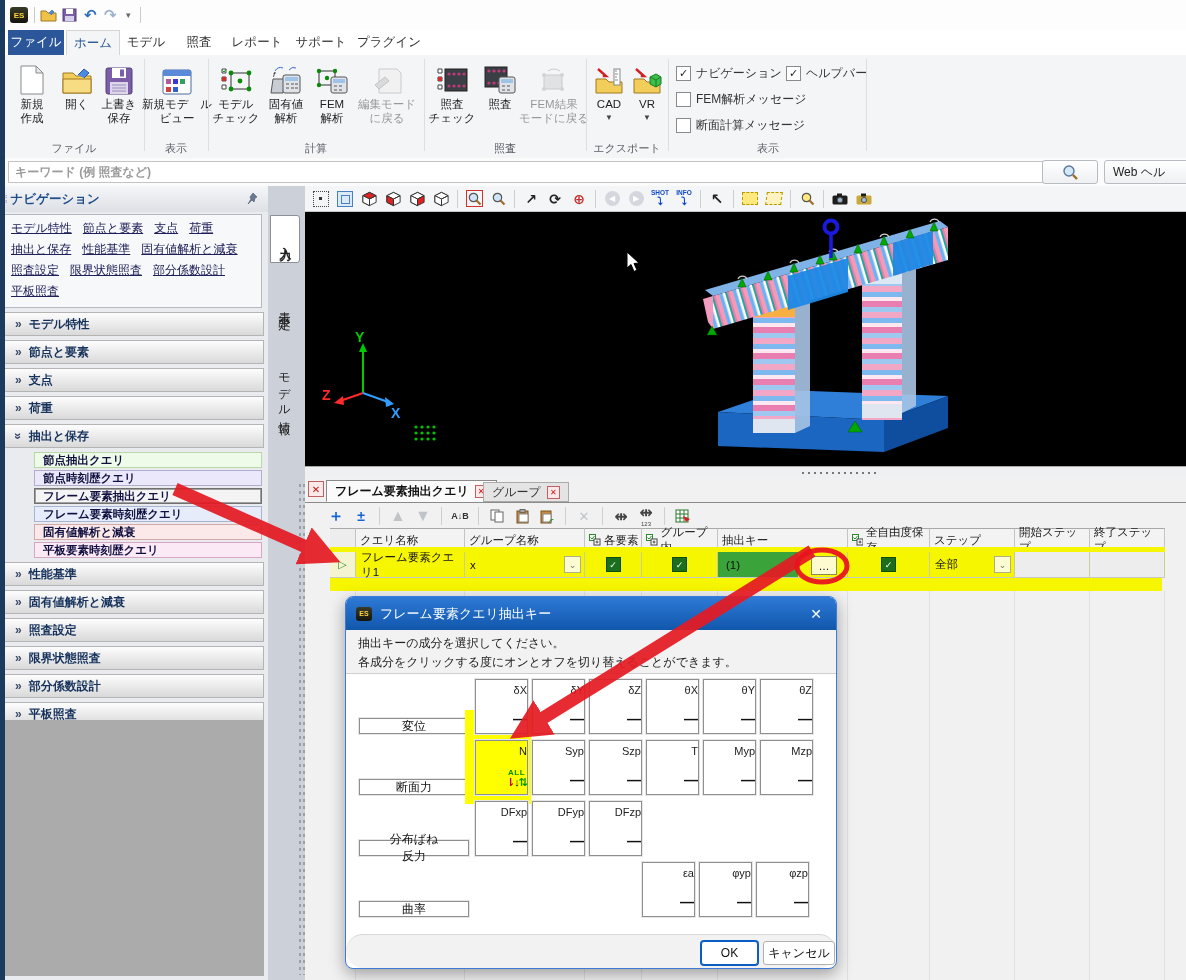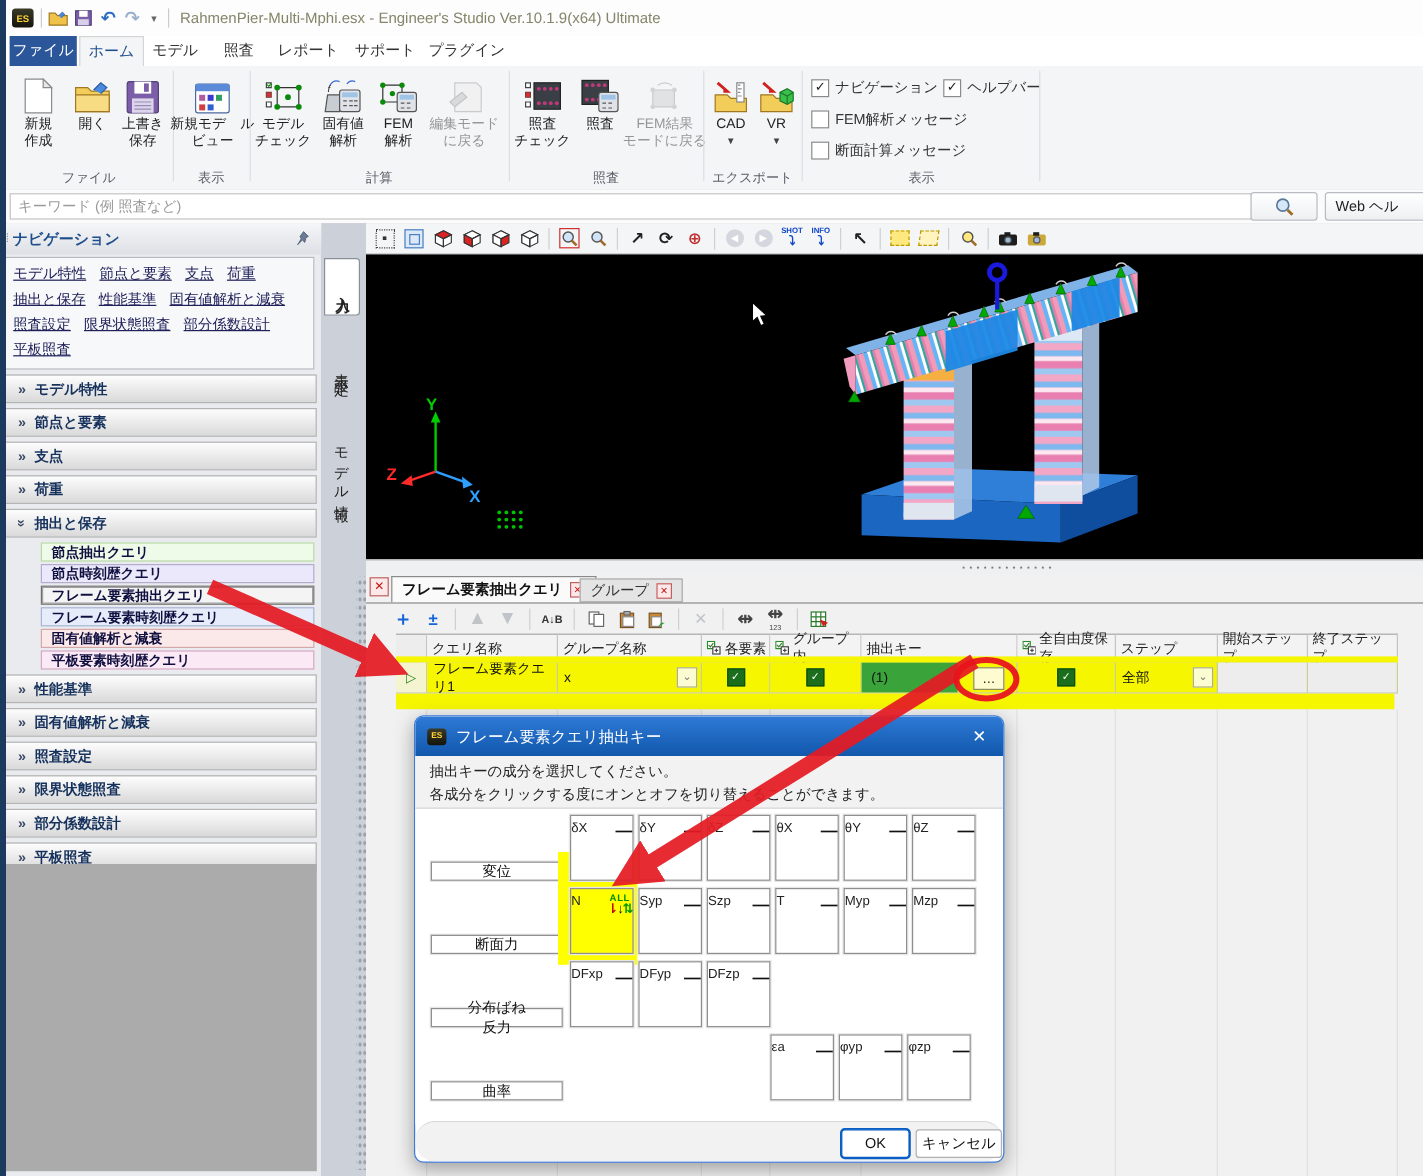--- a/index.html
+++ b/index.html
@@ -23,21 +23,21 @@
   .rgl{position:absolute;bottom:2px;font-size:11px;color:#5a5f66;text-align:center;}
   .rbtn{position:absolute;top:4px;display:flex;flex-direction:column;align-items:center;cursor:default;}
   .rbtn .ric{height:36px;display:flex;align-items:flex-end;justify-content:center;}
   .rbtn .rlb{font-size:11.5px;line-height:1.2;color:#222;text-align:center;margin-top:3px;white-space:nowrap;}
   .rbtn.dis{opacity:.45;filter:grayscale(1);justify-content:space-between;}
   .ddv{font-size:8px;color:#444;margin-top:1px;}
   .rchk{position:absolute;display:flex;align-items:center;gap:5px;font-size:12px;color:#333;white-space:nowrap;}
   .cbx{width:13px;height:13px;background:#fff;border:1px solid #8a8a8a;display:flex;align-items:center;justify-content:center;font-size:11px;color:#222;font-weight:bold;line-height:1;}
   
   #searchbar{position:absolute;left:0;top:158px;width:1186px;height:28px;background:#fbfbfb;border-bottom:1px solid #d0d0d0;}
-  #kwinput{position:absolute;left:8px;top:3px;width:1022px;height:18px;border:1px solid #c4c4c4;font-size:12px;padding:1px 6px;color:#444;background:#fff;outline:none;}
+  #kwinput{position:absolute;left:8px;top:3px;width:1022px;height:18px;border:1px solid #c4c4c4;font-size:12px;padding:1px 6px;color:#444;background:#fff;outline:none;font-weight:bold;}
   #kwinput::placeholder{color:#9a9a9a;}
   .sbtn{position:absolute;top:2px;height:22px;border:1px solid #b8bcc2;border-radius:3px;background:linear-gradient(#ffffff,#eef0f2);display:flex;align-items:center;justify-content:center;font-size:12px;color:#222;}
   
   #navpanel{position:absolute;left:0;top:186px;width:268px;height:794px;background:#e9ebee;border-right:1px solid #9aa0a8;}
   #navhdr{position:absolute;left:0;top:0;width:268px;height:26px;background:linear-gradient(#f5f6f8,#dde0e5);display:flex;align-items:center;}
   #navhdr .grip{color:#8b93a2;font-size:10px;letter-spacing:-1px;margin:0 4px 0 3px;}
   #navhdr .ttl{font-size:12.5px;font-weight:bold;color:#1f4e8c;flex:1;}
   #navlinks{position:absolute;left:4px;top:28px;width:258px;height:94px;background:#f7f8f9;border:1px solid #b6bac0;padding:5px 6px;box-sizing:border-box;display:flex;flex-wrap:wrap;column-gap:11px;row-gap:4px;align-content:flex-start;}
   .nlink{font-size:12px;color:#20205a;text-decoration:underline;white-space:nowrap;cursor:pointer;}
   #navsecs{position:absolute;left:4px;top:126px;width:260px;}
@@ -96,21 +96,21 @@
   .colline{position:absolute;width:1px;background:#e0e0e0;top:113px;height:389px;}
   
   #dialog{position:absolute;left:345px;top:596px;width:492px;height:373px;background:#fff;border:1px solid #3c7bd9;border-radius:8px;box-shadow:0 5px 16px rgba(0,0,0,.35);z-index:20;box-sizing:border-box;overflow:hidden;}
   #dtitle{position:absolute;left:0;top:0;width:100%;height:33px;background:linear-gradient(#2e7ad6,#1157ac);display:flex;align-items:center;padding:0 10px;box-sizing:border-box;gap:8px;}
   #dtitle .txt{color:#fff;font-size:13px;flex:1;}
   #dclose{color:#fff;font-size:14px;cursor:pointer;padding:0 4px;}
   #dinfo{position:absolute;left:0;top:33px;width:100%;height:44px;background:#f2f2f2;border-bottom:1px solid #cfcfcf;font-size:12px;color:#222;line-height:1.55;padding:4px 12px;box-sizing:border-box;}
   #dbody{position:absolute;left:0;top:77px;width:100%;height:263px;background:#fff;padding:5px 0 0 13px;box-sizing:border-box;}
   .drow{display:flex;height:55px;margin-bottom:6px;}
   .dlabel{width:110px;border:1px solid #8f8f8f;box-shadow:0 0 0 1px #e6e6e6;display:flex;align-items:center;justify-content:center;font-size:12px;color:#111;white-space:pre-line;text-align:center;box-sizing:border-box;margin-right:2px;margin-top:39px;}
-  .dcell{width:53px;height:55px;border:1px solid #8f8f8f;box-shadow:0 0 0 1px #e6e6e6;margin-left:4px;box-sizing:border-box;display:flex;flex-direction:row;align-items:flex-start;justify-content:space-between;padding:4px 0 6px;cursor:pointer;background:#fff;position:relative;z-index:2;}
+  .dcell{width:53px;height:55px;border:1px solid #8f8f8f;box-shadow:0 0 0 1px #e6e6e6;margin-left:4px;box-sizing:border-box;display:flex;flex-direction:column;align-items:flex-end;justify-content:space-between;padding:4px 0 6px;cursor:pointer;background:#fff;position:relative;z-index:2;}
   .dcell .k{font-size:11px;color:#222;}
   .dcell .off{font-size:14px;font-weight:bold;color:#111;}
   .dcell.on{background:#ffff00;}
   .allic{display:flex;flex-direction:column;align-items:center;line-height:1;}
   .allic .a1{color:#009000;font-size:8px;font-weight:bold;letter-spacing:.5px;}
   .allic .a2{font-size:11px;font-weight:bold;font-style:italic;letter-spacing:-1px;}
   #nhalo{position:absolute;left:119px;top:113px;width:66px;height:94px;background:#ffff00;z-index:1;}
   #dfoot{position:absolute;left:0;bottom:0;width:100%;height:33px;background:#f2f2f2;border-top:1px solid #d8d8d8;border-radius:17px;}
   .dbtn{position:absolute;top:6px;height:22px;background:#fff;border:1px solid #b0b0b0;border-radius:3px;font-size:12px;color:#111;display:flex;align-items:center;justify-content:center;cursor:pointer;}
   .dbtn.primary{border:1px solid #0a5dc2;box-shadow:0 0 0 1px #0a5dc2;}
@@ -137,21 +137,20 @@
       <svg width="15" height="14">
           <rect x="1" y="1" width="13" height="12" fill="#7b5ea7" stroke="#52407a"></rect>
           <rect x="4" y="1" width="7" height="5" fill="#fff"></rect>
           <rect x="3" y="8" width="9" height="5" fill="#d8d0e8"></rect>
         </svg>
     </div>
     <div class="qa" style="left:84px;color:#2b6cc4;font-weight:bold;font-size:15px">↶</div>
     <div class="qa" style="left:104px;color:#9ab0cc;font-weight:bold;font-size:15px">↷</div>
     <div class="qa" style="left:126px;color:#666;font-size:9px">▾</div>
     <div class="qa-sep" style="left:140px"></div>
-    <span id="wtitle">RahmenPier-Multi-Mphi.esx - Engineer's Studio Ver.10.1.9(x64) Ultimate</span>
   </div>
 
   <div id="menubar">
     <div class="mtab" id="filetab" style="left:8px;width:56px">ファイル</div>
     <div id="menu-tabs">
         <div class="mtab active" style="left: 66px; width: 52px;">ホーム</div>
         <div class="mtab" style="left: 120px; width: 52px;">モデル</div>
         <div class="mtab" style="left: 174px; width: 50px;">照査</div>
         <div class="mtab" style="left: 226px; width: 62px;">レポート</div>
         <div class="mtab" style="left: 290px; width: 62px;">サポート</div>

